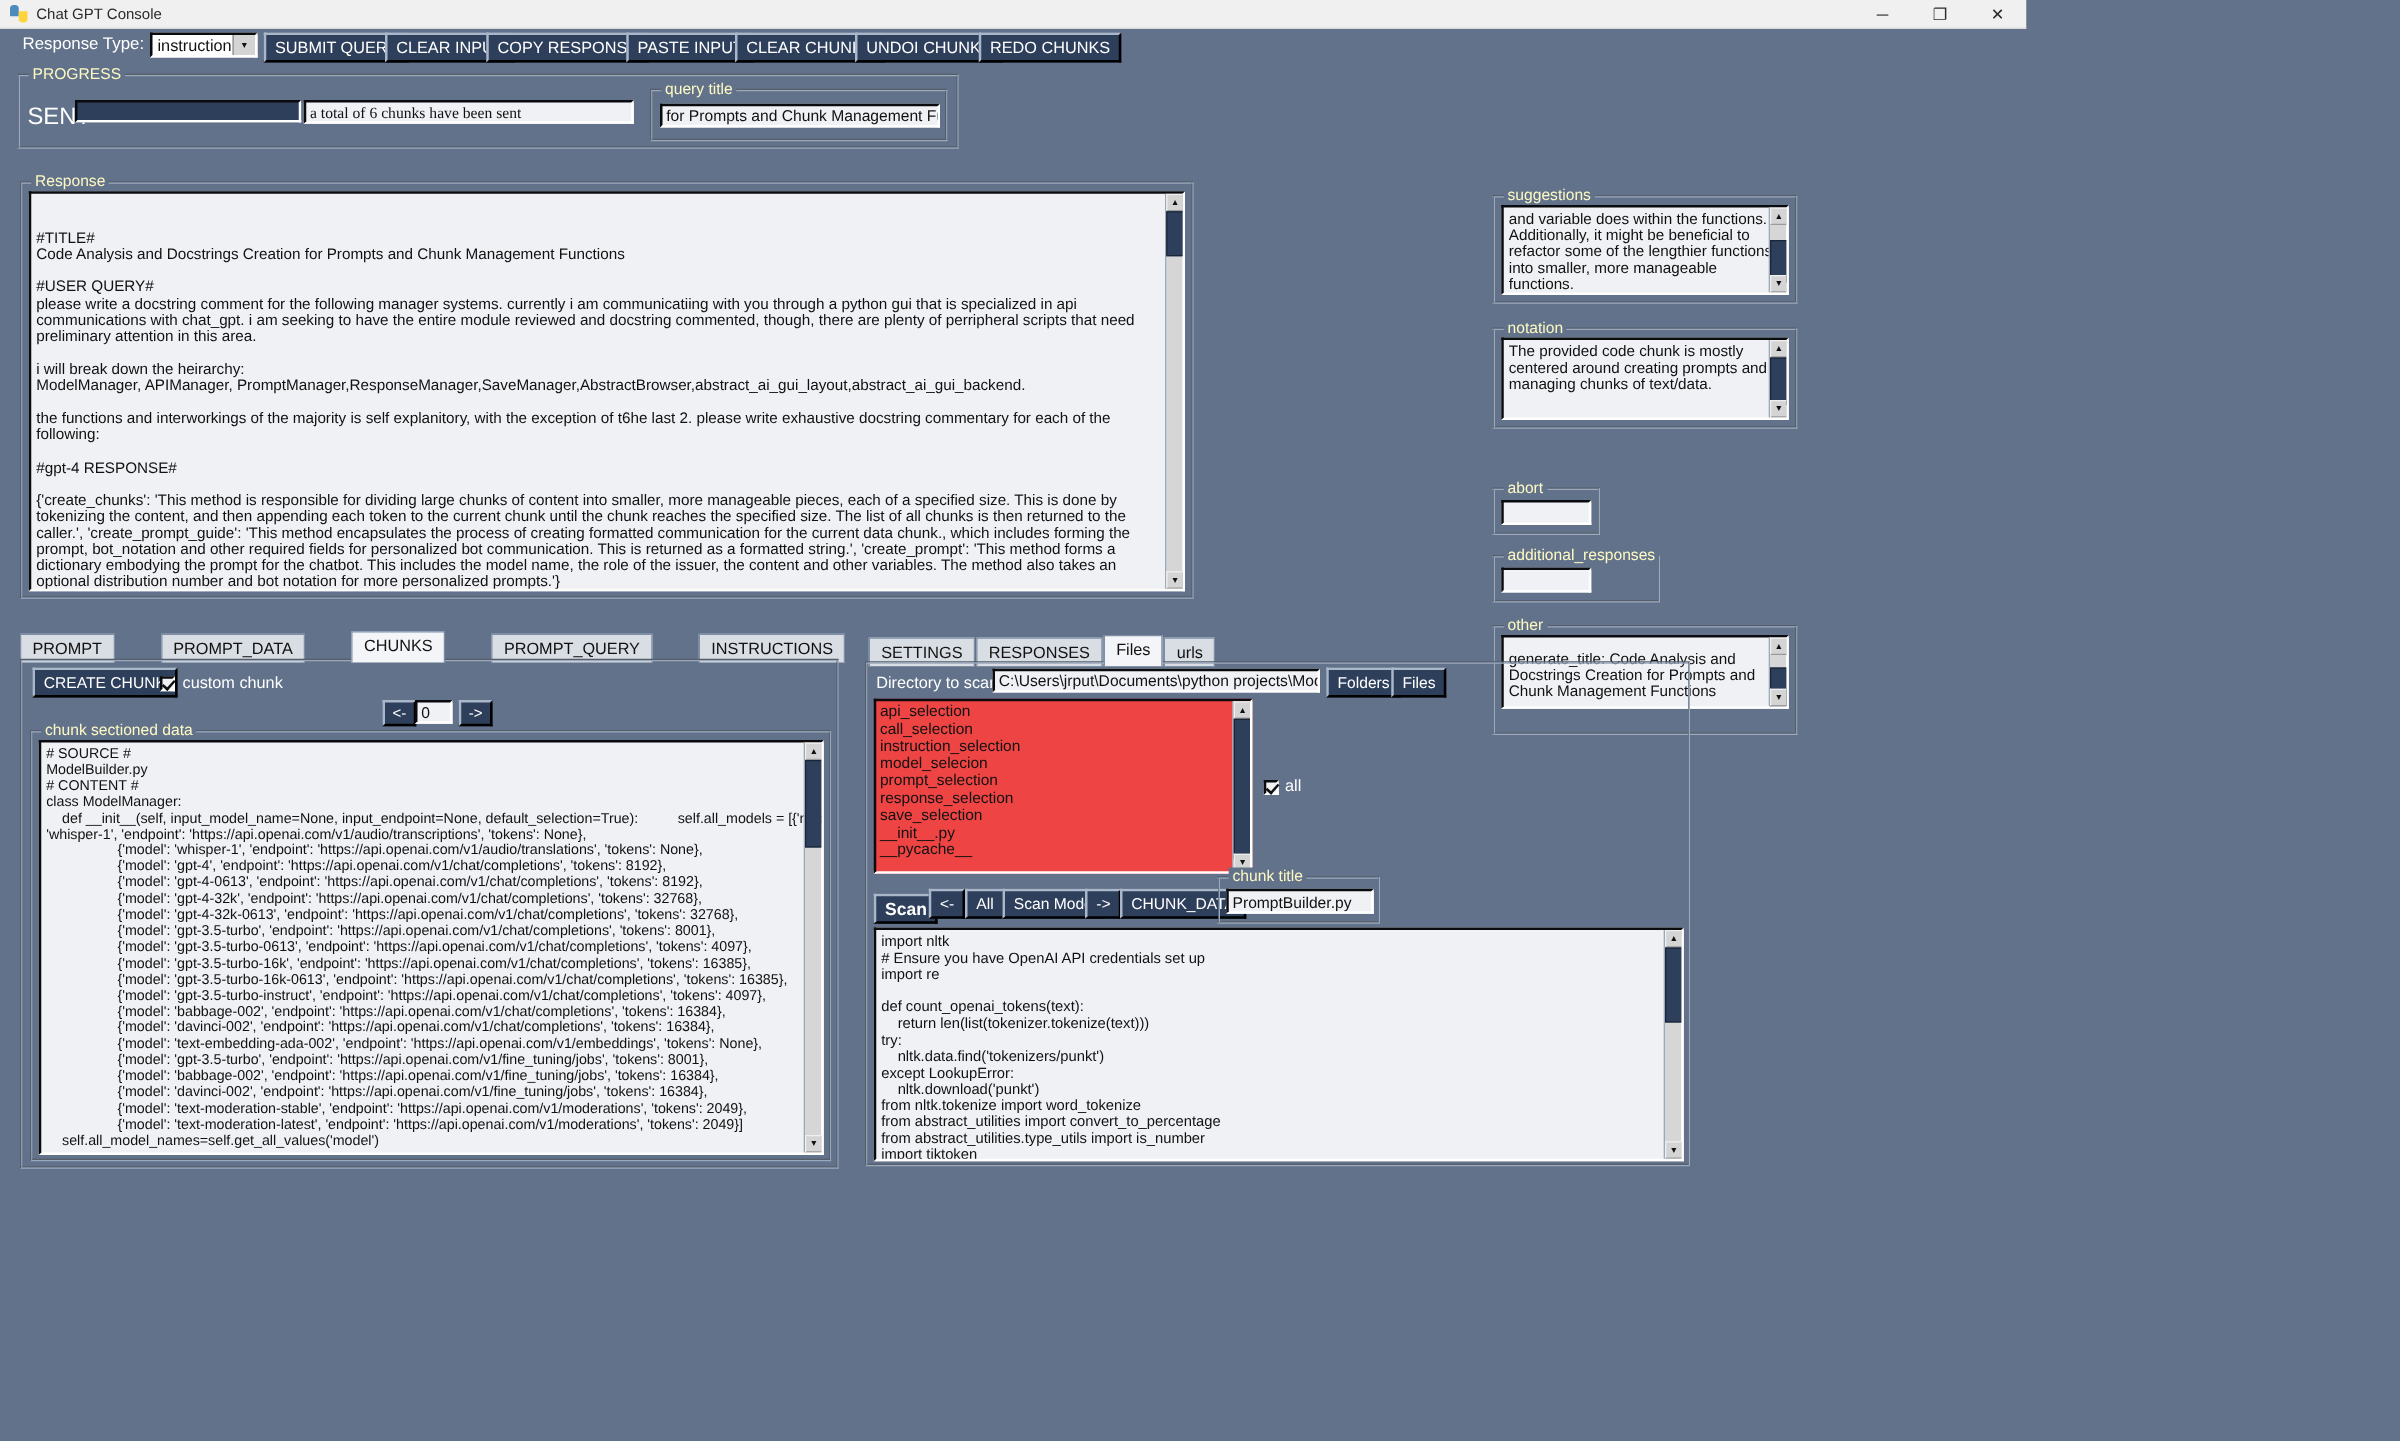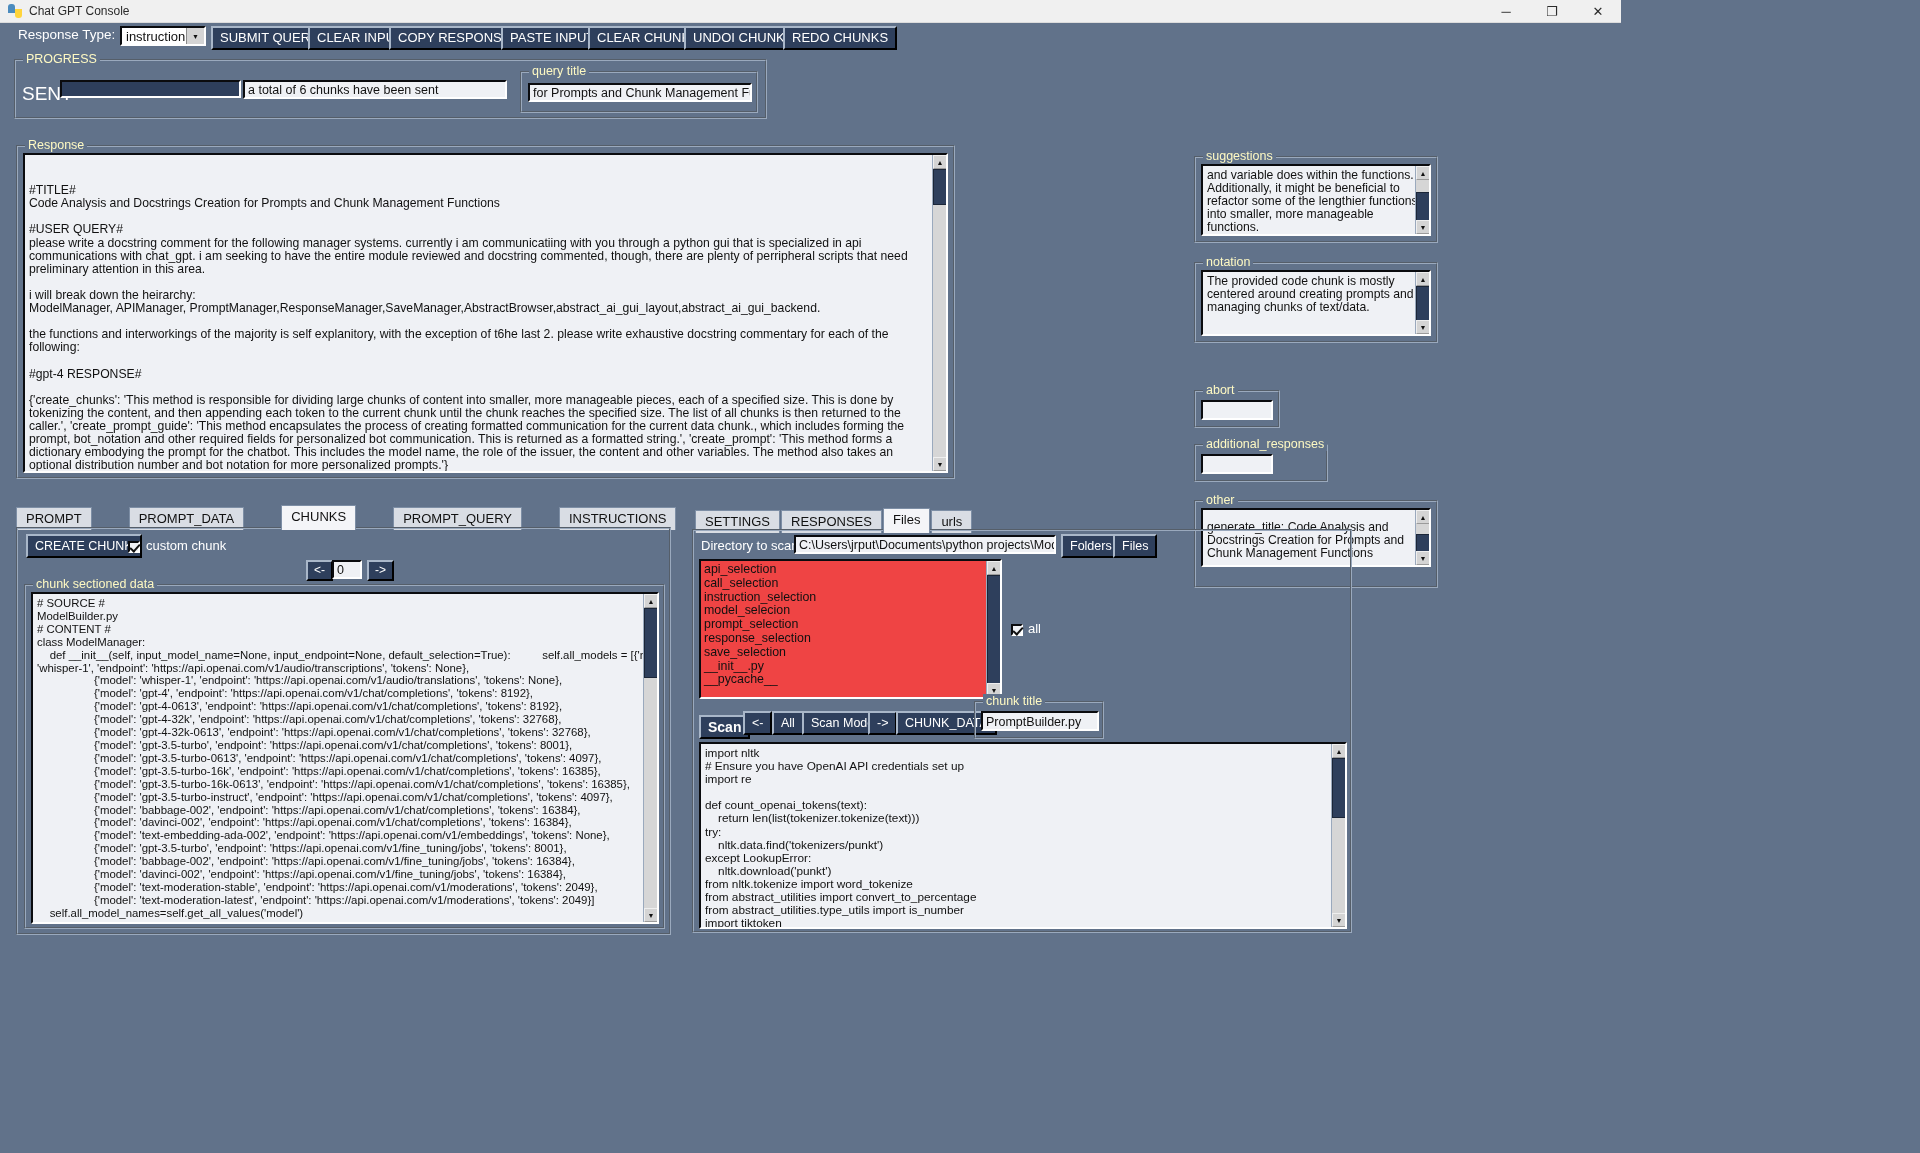--- a/index.html
+++ b/index.html
@@ -137,21 +137,21 @@
 <div class="btn" style="position:absolute;left:389px;top:26px;">COPY RESPONSE</div>
 <div class="btn" style="position:absolute;left:501px;top:26px;">PASTE INPUT</div>
 <div class="btn" style="position:absolute;left:588px;top:26px;">CLEAR CHUNKS</div>
 <div class="btn" style="position:absolute;left:684px;top:26px;">UNDOI CHUNKS</div>
 <div class="btn" style="position:absolute;left:783px;top:26px;">REDO CHUNKS</div>
 
 <div class="group" style="left:14px;top:59px;width:753px;height:60px;">
   <div class="glabel">PROGRESS</div>
   <div style="position:absolute;left:6px;top:22px;font-size:19px;">SENT</div>
   <div style="position:absolute;left:44px;top:19px;width:181px;height:18px;background:#2e3f5c;border:2px inset #8fa0b8;border-top-color:#444f63;border-left-color:#444f63;border-right-color:#fff;border-bottom-color:#fff;box-sizing:border-box;"></div>
-  <div class="entry" style="position:absolute;left:227px;top:19px;width:264px;height:19px;line-height:15px;">a total of 6 chunks have been sent</div>
+  <div class="entry" style="position:absolute;left:227px;top:19px;width:264px;height:19px;line-height:15px;font-family:Liberation Serif, serif;">a total of 6 chunks have been sent</div>
   <div class="group" style="left:504px;top:10px;width:238px;height:42px;">
     <div class="glabel">query title</div>
     <div class="entry" style="position:absolute;left:6px;top:10px;width:224px;height:19px;line-height:15px;">for Prompts and Chunk Management Functions</div>
   </div>
 </div>
 
 <div class="group" style="left:16px;top:145px;width:939px;height:334px;">
   <div class="glabel">Response</div>
   <div class="textarea" style="position:absolute;left:5px;top:6px;width:925px;height:320px;">
     <div class="ta-inner" style="width:908px;height:100%;box-sizing:border-box;">

